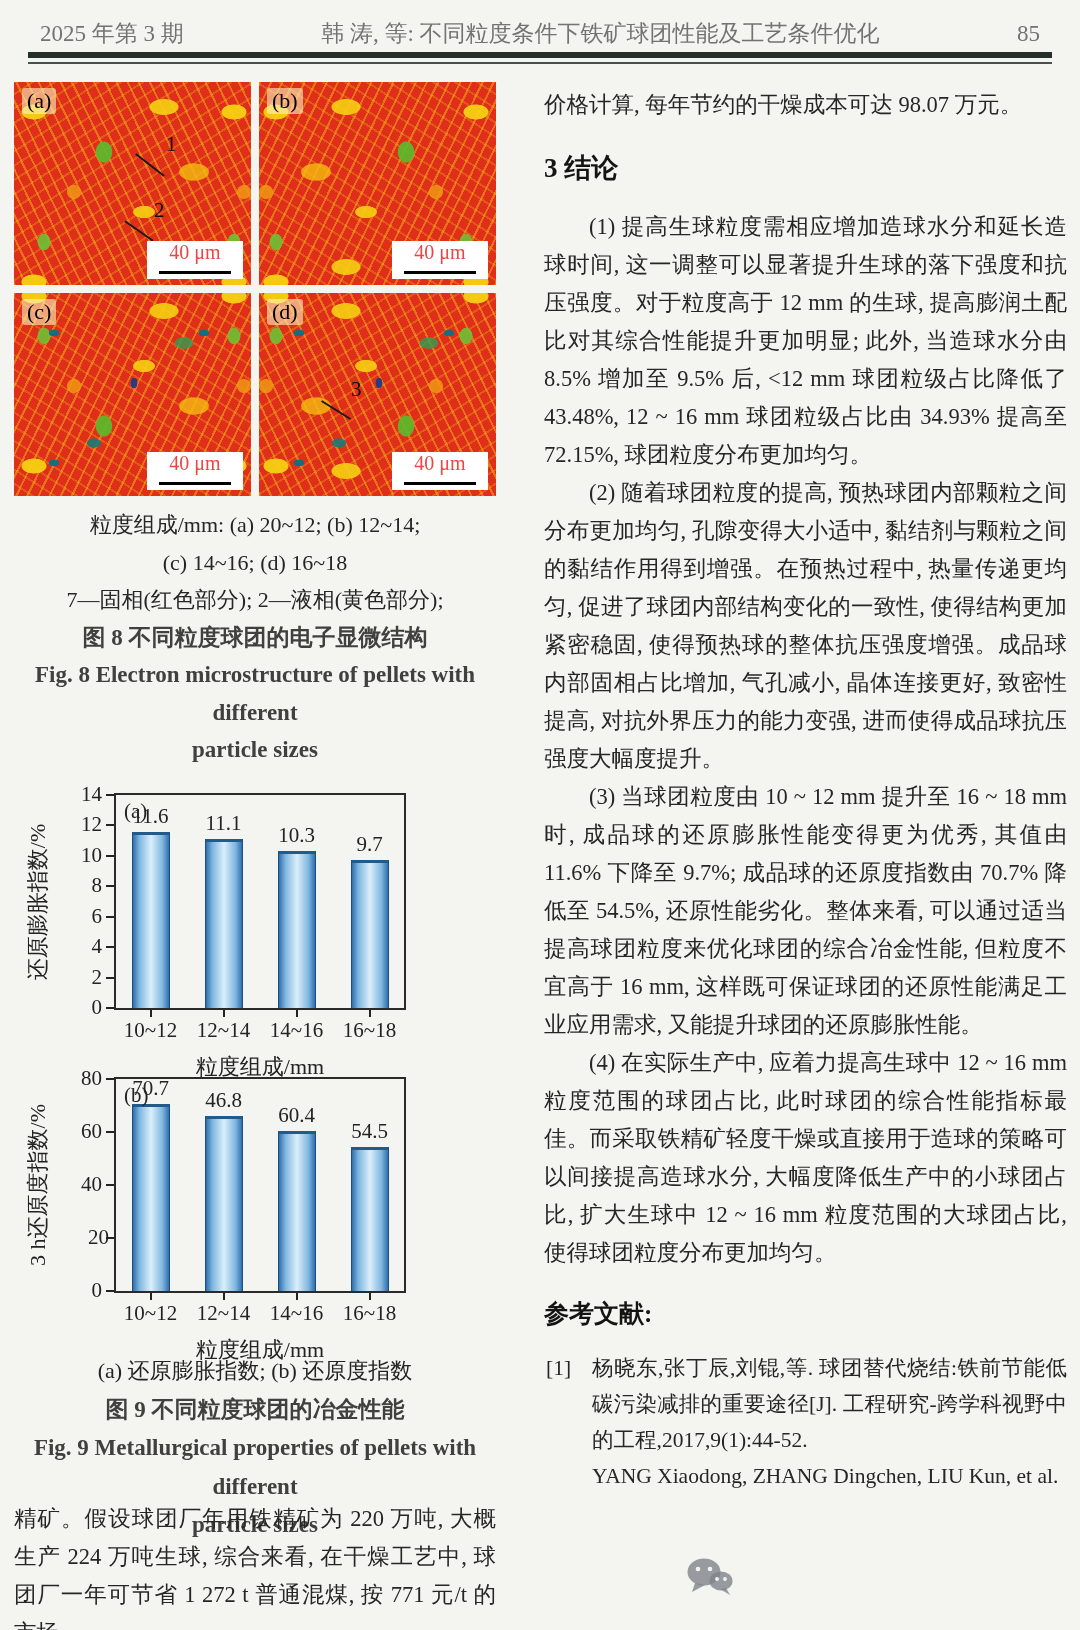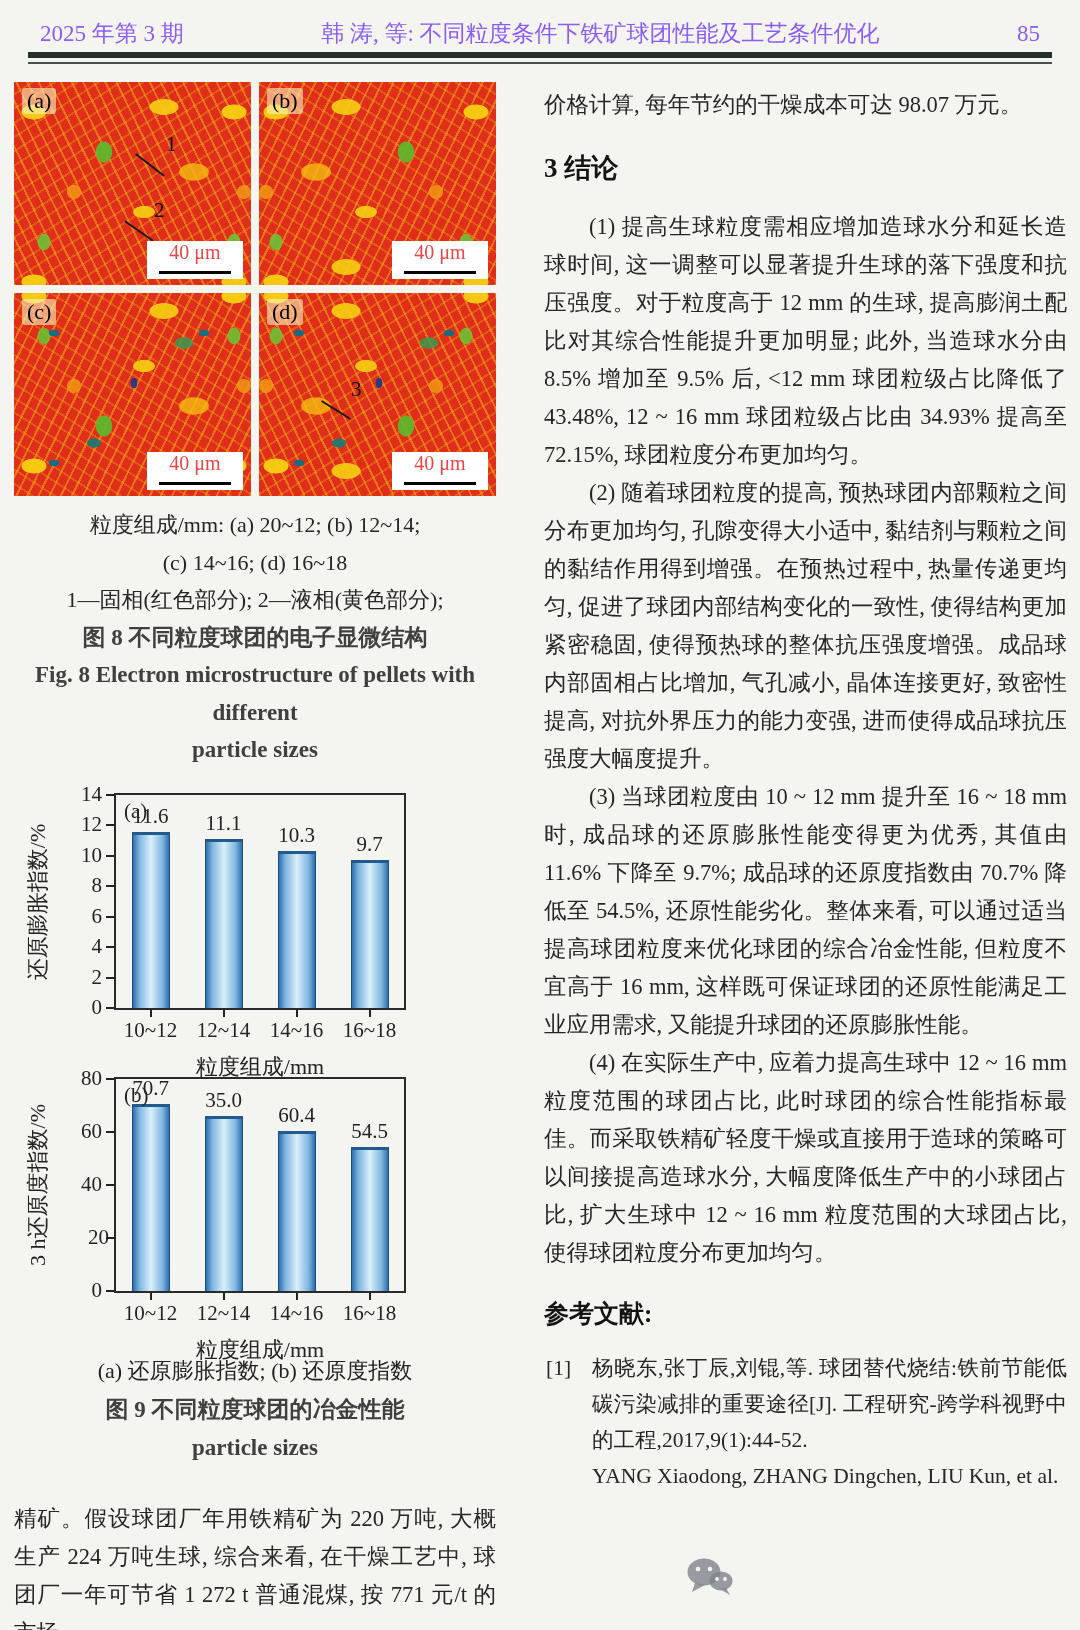--- a/index.html
+++ b/index.html
@@ -1,19 +1,19 @@
 <!DOCTYPE html>
 <html><head>
 <meta charset="utf-8">
 <style>
   html,body{margin:0;padding:0;}
   body{width:1080px;height:1630px;position:relative;background:#f4f4f1;
        font-family:"Liberation Serif", serif;color:#232323;overflow:hidden;}
   
-  .page-header{position:absolute;top:18px;left:40px;right:40px;display:flex;align-items:baseline;font-size:23px;color:#8b5cf6;}
+  .page-header{position:absolute;top:18px;left:40px;right:40px;display:flex;align-items:baseline;font-size:23px;color:#737373;}
   .page-header .mid{flex:1;text-align:center;}
   .rule-thick{position:absolute;top:52px;left:28px;right:28px;height:6px;background:#25302a;}
   .rule-thin{position:absolute;top:62px;left:28px;right:28px;height:2px;background:#45524b;}
   
   .micro-grid{position:absolute;left:14px;top:82px;width:482px;height:414px;display:grid;
               grid-template-columns:1fr 1fr;grid-template-rows:1fr 1fr;gap:8px;}
   .micro{position:relative;overflow:hidden;background-color:#df2f1a;}
   .micro::before{content:"";position:absolute;inset:0;
     background-image:
       radial-gradient(ellipse 20px 12px at 20px 30px, rgba(246,208,18,.95) 0 60%, transparent 65%),
@@ -124,21 +124,21 @@
       <div class="lead" style="left:60px;top:116px;width:34px;transform:rotate(32deg);"></div>
       <div class="scalebar">
           <span>40 μm</span>
         </div>
     </div>
   </div>
 
   <div class="cap-block">
     <div>粒度组成/mm: (a) 20~12; (b) 12~14;</div>
     <div>(c) 14~16; (d) 16~18</div>
-    <div>1—固相(红色部分); 2—液相(黄色部分);</div>
+    <div>7—固相(红色部分); 2—液相(黄色部分);</div>
     <div class="bold" style="font-size:23px;">图 8  不同粒度球团的电子显微结构</div>
     <div class="bold" style="font-size:23px;">Fig. 8   Electron microstructure of pellets with different</div>
     <div class="bold" style="font-size:23px;">particle sizes</div>
   </div>
 
   <div id="chartA" class="chart">
       <div class="plot" style="left: 100px; top: 13px; width: 292px; height: 217px;"></div>
       <div class="ytick-label" style="left: 44px; top: 215px;">0</div>
       <div class="ytick-mark" style="left: 92px; top: 227px;"></div>
       <div class="ytick-label" style="left: 44px; top: 184.571px;">2</div>
@@ -185,39 +185,40 @@
       <div class="ytick-mark" style="left: 92px; top: 119px;"></div>
       <div class="ytick-label" style="left: 44px; top: 54px;">60</div>
       <div class="ytick-mark" style="left: 92px; top: 66px;"></div>
       <div class="ytick-label" style="left: 44px; top: 1px;">80</div>
       <div class="ytick-mark" style="left: 92px; top: 13px;"></div>
       <div class="bar" style="left: 117.5px; top: 38.645px; width: 38px; height: 187.355px;"></div>
       <div class="val-label" style="left: 100px; width: 73px; top: 10.645px;">70.7</div>
       <div class="xtick-mark" style="left: 135.5px; top: 228px;"></div>
       <div class="xcat-label" style="left: 100px; width: 73px; top: 236px;">10~12</div>
       <div class="bar" style="left: 190.5px; top: 50.835px; width: 38px; height: 175.165px;"></div>
-      <div class="val-label" style="left: 173px; width: 73px; top: 22.835px;">35.0</div>
+      <div class="val-label" style="left: 173px; width: 73px; top: 22.835px;">46.8</div>
       <div class="xtick-mark" style="left: 208.5px; top: 228px;"></div>
       <div class="xcat-label" style="left: 173px; width: 73px; top: 236px;">12~14</div>
       <div class="bar" style="left: 263.5px; top: 65.94px; width: 38px; height: 160.06px;"></div>
       <div class="val-label" style="left: 246px; width: 73px; top: 37.94px;">60.4</div>
       <div class="xtick-mark" style="left: 281.5px; top: 228px;"></div>
       <div class="xcat-label" style="left: 246px; width: 73px; top: 236px;">14~16</div>
       <div class="bar" style="left: 336.5px; top: 81.575px; width: 38px; height: 144.425px;"></div>
       <div class="val-label" style="left: 319px; width: 73px; top: 53.575px;">54.5</div>
       <div class="xtick-mark" style="left: 354.5px; top: 228px;"></div>
       <div class="xcat-label" style="left: 319px; width: 73px; top: 236px;">16~18</div>
       <div class="panel-label" style="left: 110px; top: 18px;">(b)</div>
       <div class="axis-xlabel" style="left: 100px; width: 292px; top: 270px;">粒度组成/mm</div>
       <div class="axis-ylabel" style="left: 24px; top: 120px;">3 h还原度指数/%</div>
     </div>
 
   <div class="fig9-caps">
     <div>(a) 还原膨胀指数; (b) 还原度指数</div>
     <div class="bold" style="font-size:23px;">图 9  不同粒度球团的冶金性能</div>
+    <div class="bold" style="font-size:23px;">Fig. 9   Metallurgical properties of pellets with different</div>
     <div class="bold" style="font-size:23px;">particle sizes</div>
   </div>
 
   <div class="left-par">精矿。假设球团厂年用铁精矿为 220 万吨, 大概生产 224 万吨生球, 综合来看, 在干燥工艺中, 球团厂一年可节省 1 272 t 普通混煤, 按 771 元/t 的市场</div>
 
   <div class="right-col">
     <p class="noindent">价格计算, 每年节约的干燥成本可达 98.07 万元。</p>
     <div class="sec-head">3   结论</div>
     <p class="cpar">(1) 提高生球粒度需相应增加造球水分和延长造球时间, 这一调整可以显著提升生球的落下强度和抗压强度。对于粒度高于 12 mm 的生球, 提高膨润土配比对其综合性能提升更加明显; 此外, 当造球水分由 8.5% 增加至 9.5% 后, &lt;12 mm 球团粒级占比降低了 43.48%, 12 ~ 16 mm 球团粒级占比由 34.93% 提高至 72.15%, 球团粒度分布更加均匀。</p>
     <p class="cpar">(2) 随着球团粒度的提高, 预热球团内部颗粒之间分布更加均匀, 孔隙变得大小适中, 黏结剂与颗粒之间的黏结作用得到增强。在预热过程中, 热量传递更均匀, 促进了球团内部结构变化的一致性, 使得结构更加紧密稳固, 使得预热球的整体抗压强度增强。成品球内部固相占比增加, 气孔减小, 晶体连接更好, 致密性提高, 对抗外界压力的能力变强, 进而使得成品球抗压强度大幅度提升。</p>

